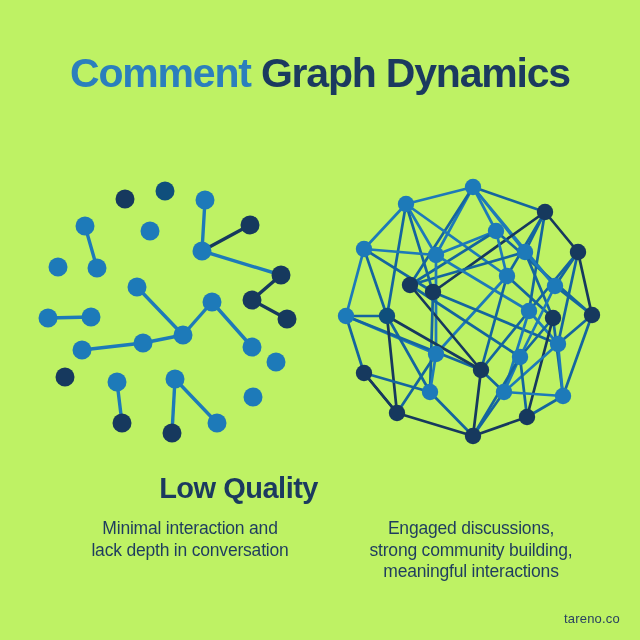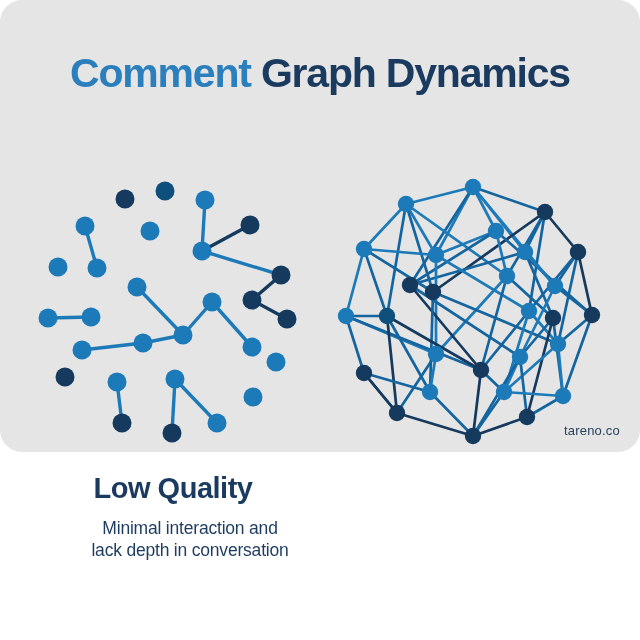--- a/index.html
+++ b/index.html
@@ -2,37 +2,36 @@
 <html><head>
 <meta charset="utf-8">
 <style>
   html,body{margin:0;padding:0;}
   body{
     width:640px;height:640px;overflow:hidden;
     background:#ffffff;
     font-family:"Liberation Sans", sans-serif;
   }
   .canvas{
-    position:relative;width:640px;height:452px;
-    background:#e5e5e5;
-    border-radius:22px;
+    position:relative;width:640px;height:640px;
+    background:#bef264;
   }
   .title{
     position:absolute;top:50px;left:0;width:640px;
     text-align:center;
     font-size:41px;font-weight:bold;letter-spacing:-1.2px;
     white-space:nowrap;
   }
   .title .t1{color:#2b7fbd;}
   .title .t2{color:#1b3a5f;}
   svg.network{position:absolute;display:block;}
   #net-low{left:18px;top:158px;width:302px;height:302px;}
   #net-high{left:316px;top:150px;width:308px;height:312px;}
   .col-label{
-    position:absolute;width:290px;text-align:center;
+    position:absolute;width:290px;text-align:right;
     font-size:29px;font-weight:bold;letter-spacing:-0.5px;
     color:#1b3a5f;top:472px;
   }
   .col-label.left{left:28px;}
   .col-label.right{left:326px;}
   .col-desc{
     position:absolute;width:300px;text-align:center;
     font-size:17.5px;line-height:1.24;color:#1e3c5f;
     top:518px;white-space:pre-line;letter-spacing:-0.2px;
   }
@@ -202,16 +201,19 @@
       <circle cx="504" cy="392" r="8.2" fill="#1d7ab9"></circle>
       <circle cx="397" cy="413" r="8.2" fill="#16395e"></circle>
       <circle cx="527" cy="417" r="8.2" fill="#16395e"></circle>
       <circle cx="473" cy="436" r="8.2" fill="#16395e"></circle>
     </svg>
 
   <div class="col-label left">Low Quality</div>
   <div class="col-desc left">Minimal interaction and
 lack depth in conversation</div>
 
+  <div class="col-desc right">Engaged discussions,
+strong community building,
+meaningful interactions</div>
 
   <div class="watermark">tareno.co</div>
 
 </div>
 
 </body></html>

